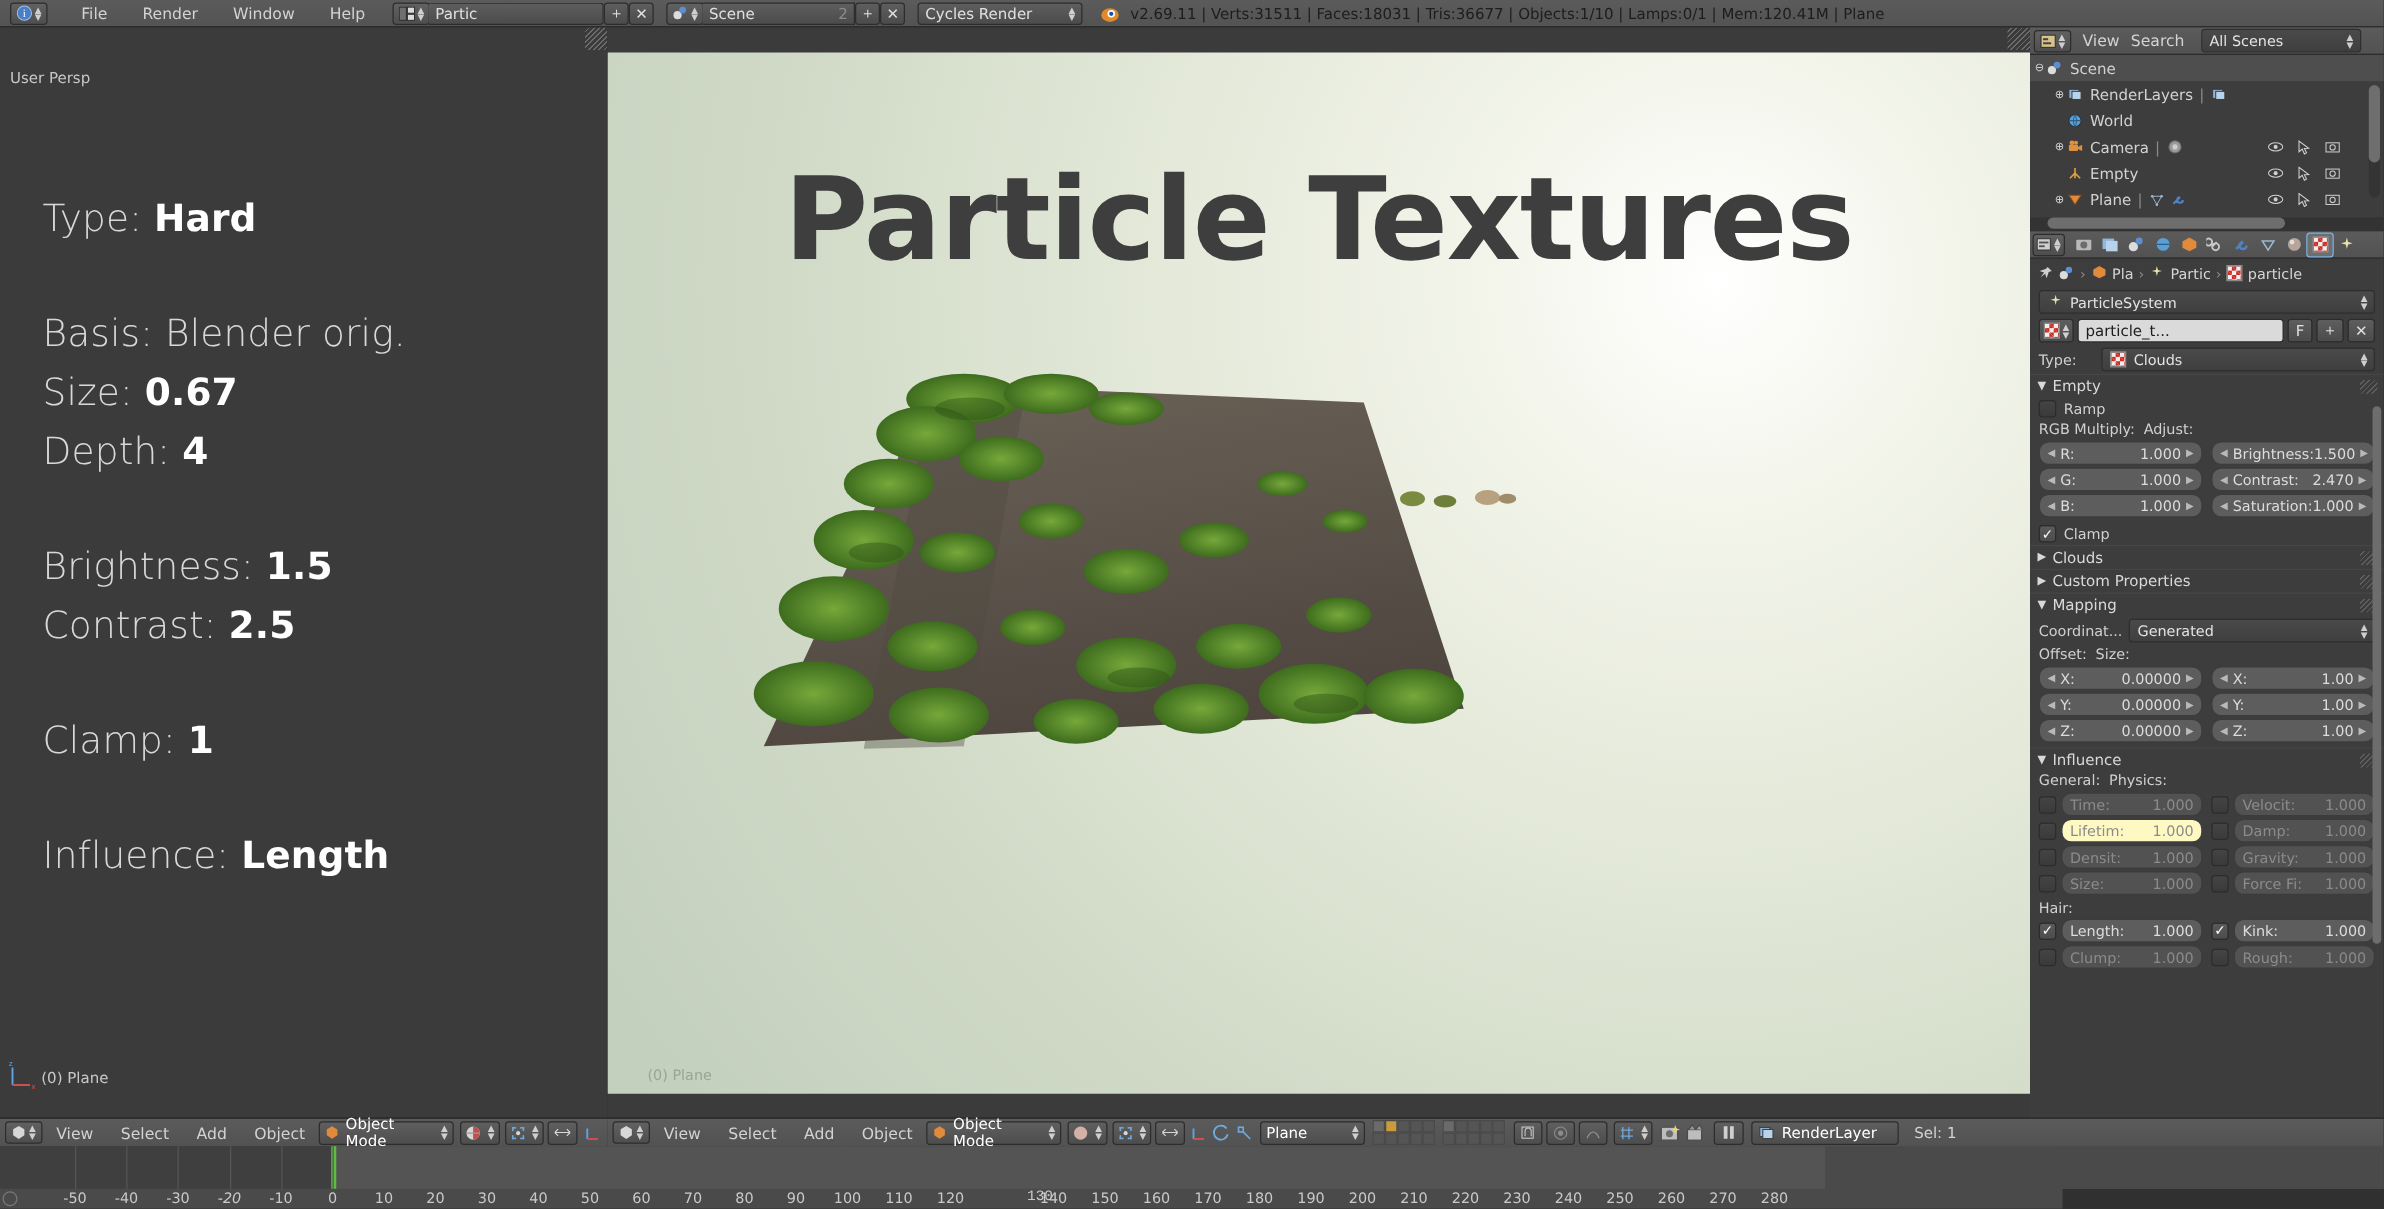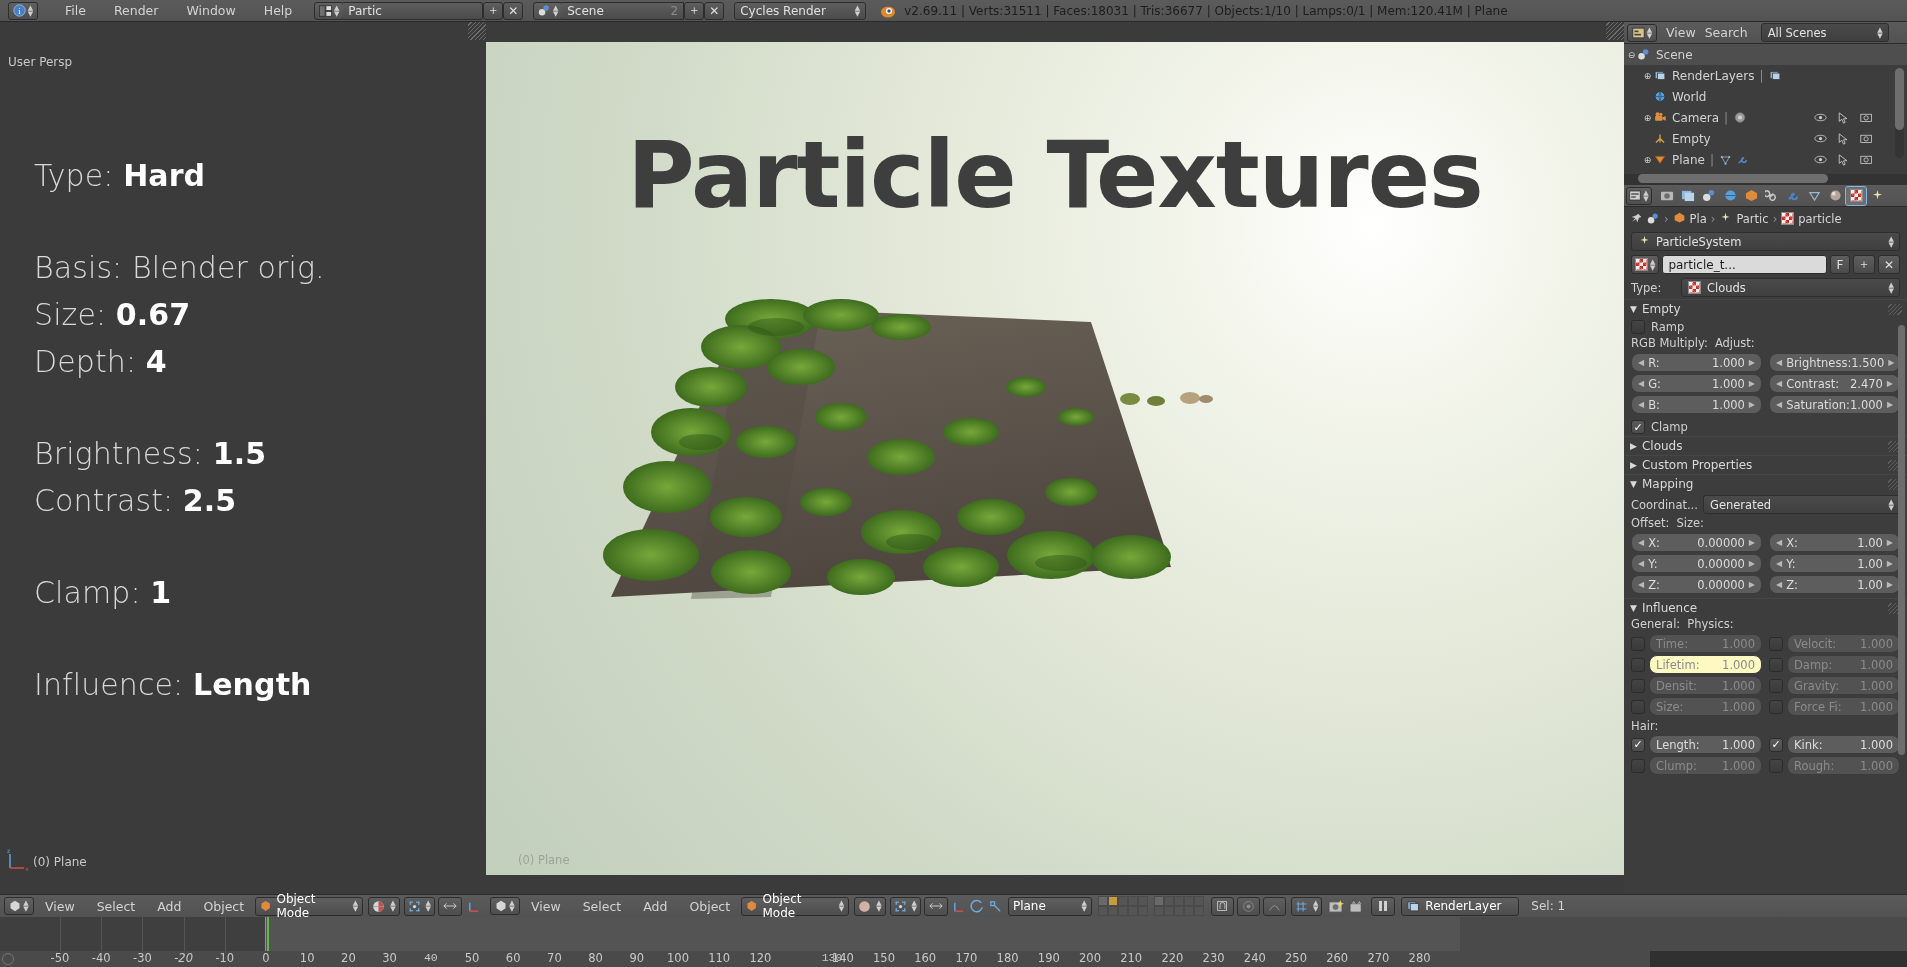--- a/index.html
+++ b/index.html
@@ -1158,21 +1158,21 @@
     <div id="tl-ticks">
         <span class="tl-num" style="left: 60px;">-50</span>
         <span class="tl-num" style="left: 101.2px;">-40</span>
         <span class="tl-num" style="left: 142.4px;">-30</span>
         <span class="tl-num" style="left: 183.6px; font-style: italic;">-20</span>
         <span class="tl-num" style="left: 224.8px;">-10</span>
         <span class="tl-num" style="left: 266px;">0</span>
         <span class="tl-num" style="left: 307.2px;">10</span>
         <span class="tl-num" style="left: 348.4px;">20</span>
         <span class="tl-num" style="left: 389.6px;">30</span>
-        <span class="tl-num" style="left: 430.8px; font-family: Liberation Mono, monospace;">40</span>
+        <span class="tl-num" style="left: 430.8px;">40</span>
         <span class="tl-num" style="left: 472px;">50</span>
         <span class="tl-num" style="left: 513.2px;">60</span>
         <span class="tl-num" style="left: 554.4px;">70</span>
         <span class="tl-num" style="left: 595.6px;">80</span>
         <span class="tl-num" style="left: 636.8px;">90</span>
         <span class="tl-num" style="left: 678px;">100</span>
         <span class="tl-num" style="left: 719.2px;">110</span>
         <span class="tl-num" style="left: 760.4px;">120</span>
         <span class="tl-num" style="left: 832px; font-family: Liberation Mono, monospace;">130</span>
         <span class="tl-num" style="left: 842.8px;">140</span>

